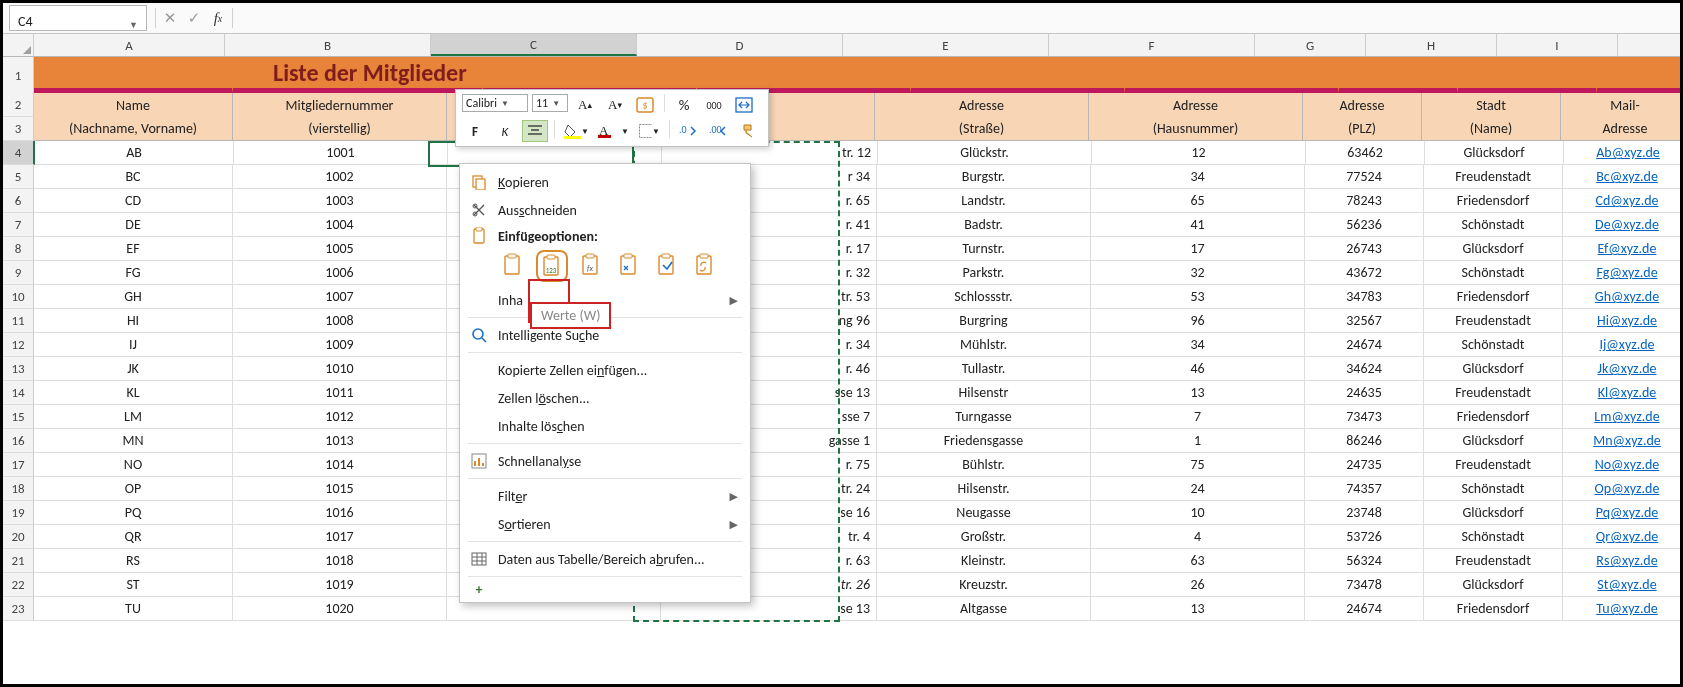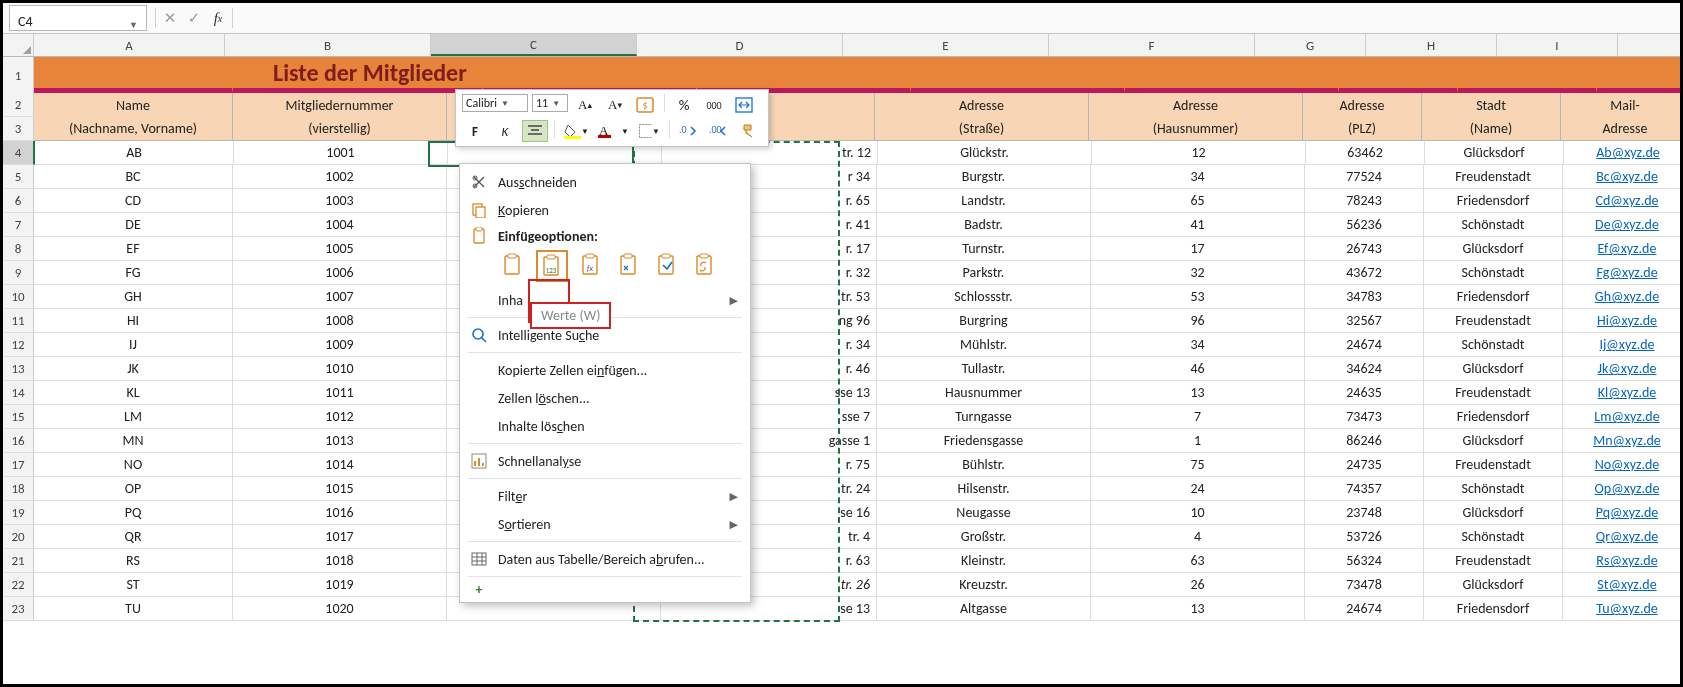--- a/index.html
+++ b/index.html
@@ -61,21 +61,21 @@
 
   
   .ctx{position:absolute;background:#fff;border:1px solid #c4c4c4;box-shadow:3px 3px 8px rgba(0,0,0,.25);font-size:14px;padding:4px 0;width:290px;}
   .ctx .mi{display:flex;align-items:center;height:28px;padding:0 12px 0 10px;gap:10px;}
   .ctx .ic{width:18px;height:18px;display:flex;align-items:center;justify-content:center;}
   .ctx .arrow{margin-left:auto;color:#666;font-size:11px;}
   .ctx .sep{height:1px;background:#e3e3e3;margin:3px 8px;}
   .ctx .lbl u{text-decoration:underline;}
   .paste-row{display:flex;gap:8px;padding:2px 0 4px 38px;}
   .paste-ic{width:28px;height:28px;border:1px solid transparent;display:flex;align-items:center;justify-content:center;position:relative;}
-  .paste-ic.hl{border:2px solid #d98b2b;border-radius:0;}
+  .paste-ic.hl{border:2px solid #d98b2b;border-radius:8px;}
   .tooltip-box{position:absolute;border:2px solid #c22;background:#fff;padding:3px 9px;font-size:14px;color:#888;white-space:nowrap;}
   .redbox{position:absolute;border:2px solid #c22;pointer-events:none;}
 
   svg{display:block;}
 </style>
 </head>
 <body>
 <div class="frame">
 
 <div class="fbar">
@@ -287,21 +287,21 @@
           <div class="cell cI">
             <span class="mail">Jk@xyz.de</span>
           </div>
         </div>
         <div class="row">
           <div class="rowh">14</div>
           <div class="cell cA">KL</div>
           <div class="cell cB">1011</div>
           <div class="cell cC"></div>
           <div class="cell cD l" style="justify-content:flex-end;padding-right:6px;">sse 13</div>
-          <div class="cell cE">Hausnummer</div>
+          <div class="cell cE">Hilsenstr</div>
           <div class="cell cF">13</div>
           <div class="cell cG">24635</div>
           <div class="cell cH">Freudenstadt</div>
           <div class="cell cI">
             <span class="mail">Kl@xyz.de</span>
           </div>
         </div>
         <div class="row">
           <div class="rowh">15</div>
           <div class="cell cA">LM</div>
@@ -510,35 +510,35 @@
             <path d="M3 2h7v5H3zM5 7v3l6 4" fill="#f4c869" stroke="#b47a1e"></path>
           </svg>
         </div>
   </div>
 </div>
 
 <div class="ctx" style="left:456px;top:160px;">
   <div class="mi">
     <span class="ic">
           <svg width="16" height="16">
+            <rect x="2" y="2" width="9" height="11" fill="none" stroke="#d98b2b" stroke-width="1.3"></rect>
+            <rect x="5" y="5" width="9" height="11" fill="#fff" stroke="#d98b2b" stroke-width="1.3"></rect>
+          </svg>
+        </span>
+    <span class="lbl"><u>K</u>opieren</span>
+  </div>
+  <div class="mi">
+    <span class="ic">
+          <svg width="16" height="16">
             <path d="M3 3l10 10M13 3L3 13" stroke="#555" stroke-width="1.4"></path>
             <circle cx="4" cy="12" r="2" fill="none" stroke="#555"></circle>
             <circle cx="4" cy="4" r="2" fill="none" stroke="#555"></circle>
           </svg>
         </span>
     <span class="lbl">Aus<u>s</u>chneiden</span>
-  </div>
-  <div class="mi">
-    <span class="ic">
-          <svg width="16" height="16">
-            <rect x="2" y="2" width="9" height="11" fill="none" stroke="#d98b2b" stroke-width="1.3"></rect>
-            <rect x="5" y="5" width="9" height="11" fill="#fff" stroke="#d98b2b" stroke-width="1.3"></rect>
-          </svg>
-        </span>
-    <span class="lbl"><u>K</u>opieren</span>
   </div>
   <div class="mi" style="height:24px;">
     <span class="ic">
           <svg width="16" height="18">
             <rect x="3" y="2" width="10" height="14" rx="1" fill="none" stroke="#d98b2b" stroke-width="1.3"></rect>
             <rect x="5" y="0" width="6" height="4" rx="1" fill="#fff" stroke="#d98b2b"></rect>
           </svg>
         </span>
     <span class="lbl" style="font-weight:bold;">Einfügeoptionen:</span>
   </div>

